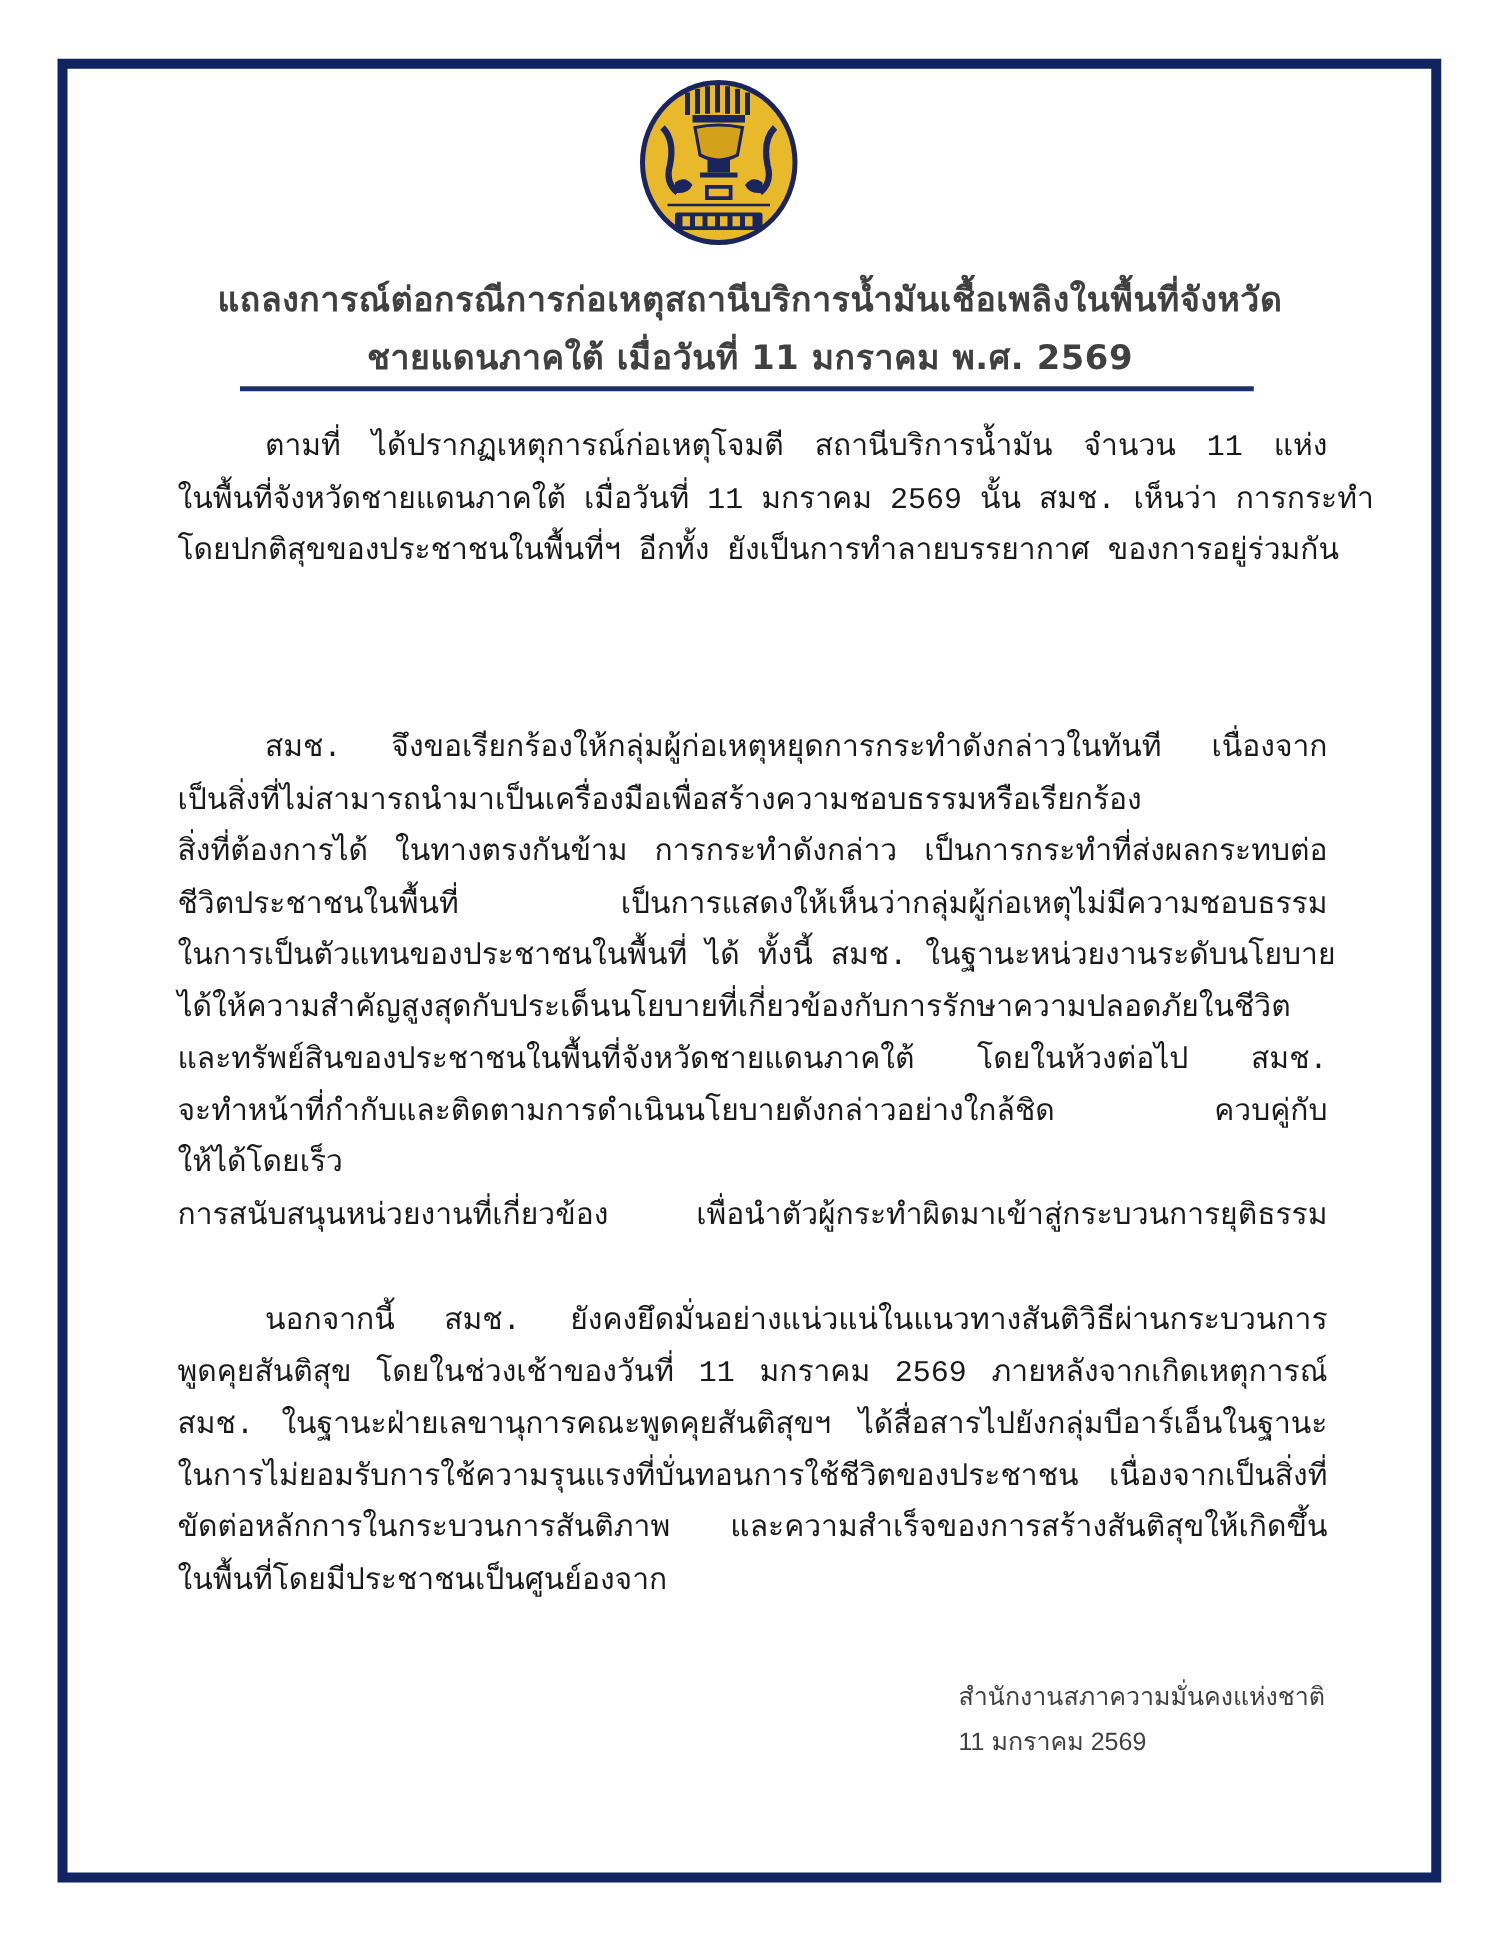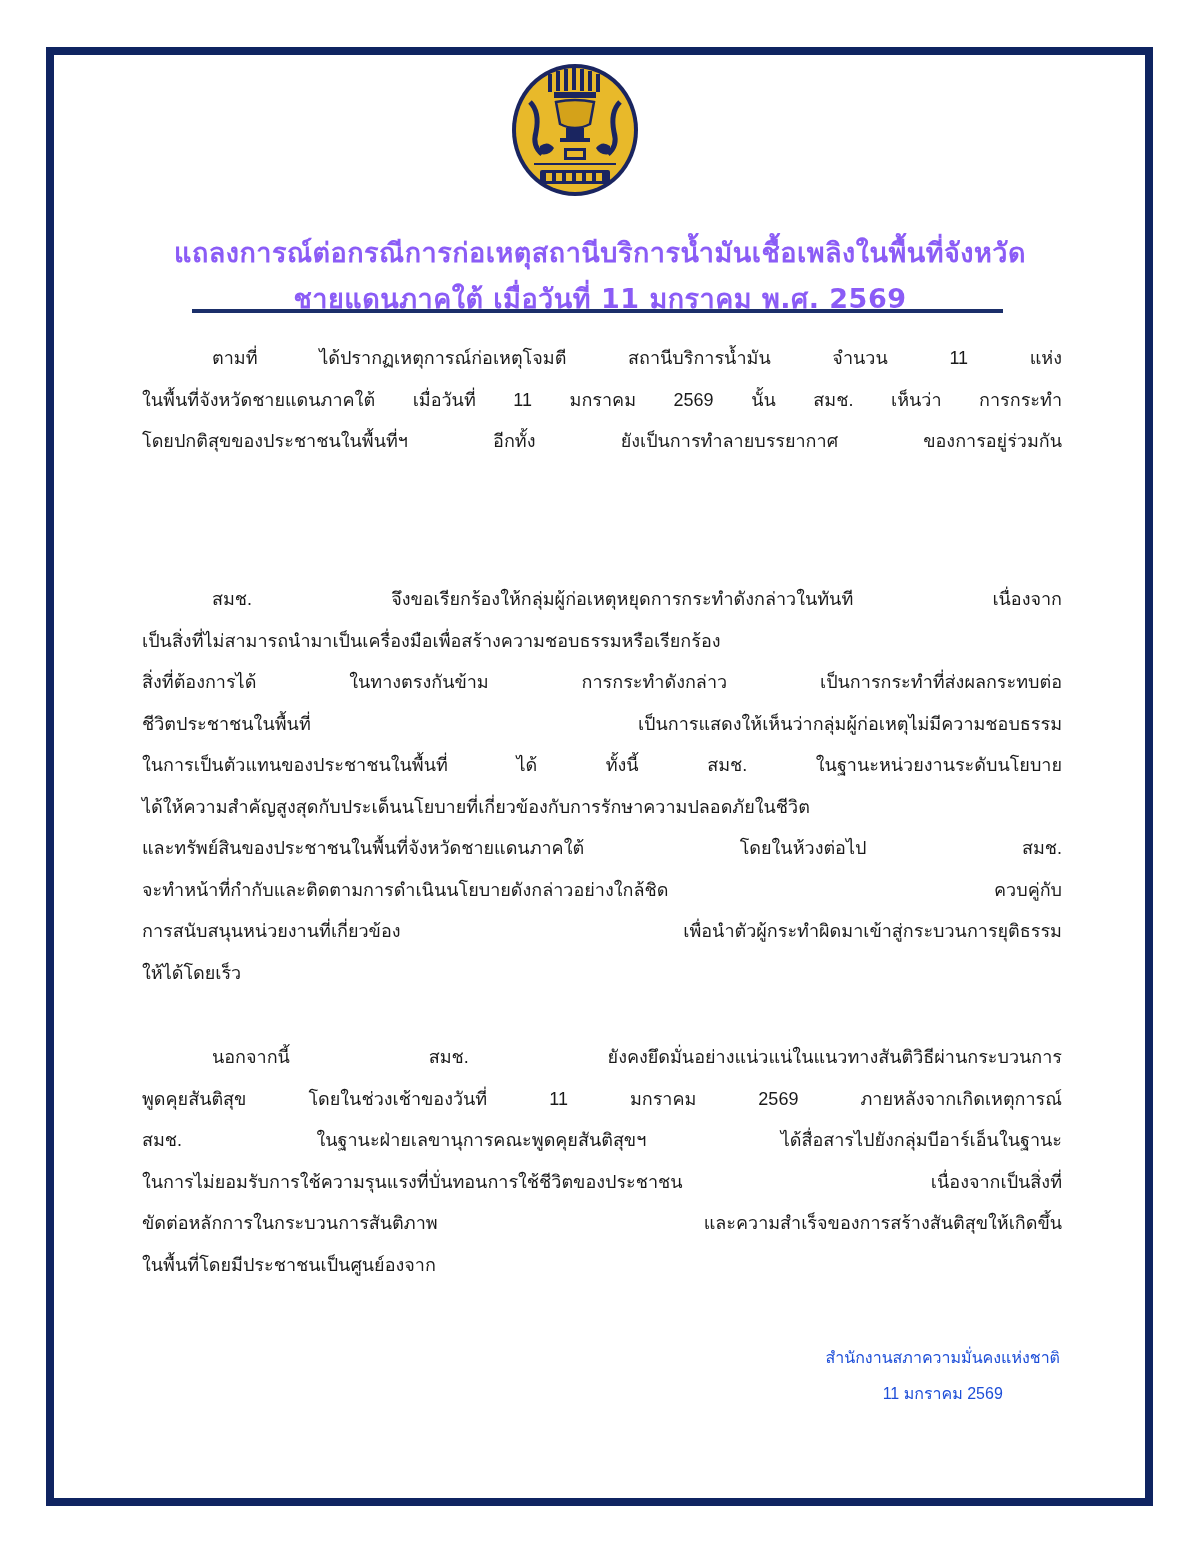--- a/index.html
+++ b/index.html
@@ -34,62 +34,61 @@
     .title {
       position: absolute;
       left: 60px;
       top: 218px;
       width: 1080px;
       text-align: center;
       font-family: "DejaVu Sans", sans-serif;
       font-weight: bold;
       font-size: 27px;
       line-height: 46px;
-      color: #8b5cf6;
+      color: #404040;
       letter-spacing: 0.5px;
-      margin-top: 12px;
     }
     .title div { white-space: nowrap; }
     .divider {
       position: absolute;
       left: 192px;
       top: 309px;
       width: 811px;
       height: 4px;
       background: #1b2f6a;
     }
     .body-text {
       position: absolute;
       left: 142px;
       width: 920px;
-      font-family: Liberation Sans, sans-serif;
-      font-size: 18px;
+      font-family: Liberation Mono, monospace;
+      font-size: 24px;
       color: #1a1a1a;
     }
     .line {
       height: 41.5px;
       line-height: 41.5px;
       white-space: nowrap;
       text-align: justify;
       text-align-last: justify;
     }
     .line.first { padding-left: 70px; }
     .line.last { text-align-last: left; }
     .p1 { top: 338px; }
     .p2 { top: 579px; }
     .p3 { top: 1037px; }
     .signature {
       position: absolute;
       right: 140px;
       top: 1340px;
-      text-align: center;
+      text-align: left;
       font-family: "Liberation Sans", sans-serif;
-      font-size: 16px;
+      font-size: 20px;
       line-height: 36px;
-      color: #1d4ed8;
+      color: #404040;
     }
   </style>
 </head>
 <body>
 
 <div class="frame"></div>
 
 <div class="emblem">
   <svg width="130" height="136" viewBox="0 0 130 136">
     <ellipse cx="65" cy="68" rx="63" ry="66" fill="#1a2560"></ellipse>
@@ -146,22 +145,22 @@
 
 <div class="body-text p2">
   <div class="line first">สมช. จึงขอเรียกร้องให้กลุ่มผู้ก่อเหตุหยุดการกระทำดังกล่าวในทันที เนื่องจาก</div>
   <div class="line">เป็นสิ่งที่ไม่สามารถนำมาเป็นเครื่องมือเพื่อสร้างความชอบธรรมหรือเรียกร้อง</div>
   <div class="line">สิ่งที่ต้องการได้ ในทางตรงกันข้าม การกระทำดังกล่าว เป็นการกระทำที่ส่งผลกระทบต่อ</div>
   <div class="line">ชีวิตประชาชนในพื้นที่ เป็นการแสดงให้เห็นว่ากลุ่มผู้ก่อเหตุไม่มีความชอบธรรม</div>
   <div class="line">ในการเป็นตัวแทนของประชาชนในพื้นที่ ได้ ทั้งนี้ สมช. ในฐานะหน่วยงานระดับนโยบาย</div>
   <div class="line">ได้ให้ความสำคัญสูงสุดกับประเด็นนโยบายที่เกี่ยวข้องกับการรักษาความปลอดภัยในชีวิต</div>
   <div class="line">และทรัพย์สินของประชาชนในพื้นที่จังหวัดชายแดนภาคใต้ โดยในห้วงต่อไป สมช.</div>
   <div class="line">จะทำหน้าที่กำกับและติดตามการดำเนินนโยบายดังกล่าวอย่างใกล้ชิด ควบคู่กับ</div>
+  <div class="line last">ให้ได้โดยเร็ว</div>
   <div class="line">การสนับสนุนหน่วยงานที่เกี่ยวข้อง เพื่อนำตัวผู้กระทำผิดมาเข้าสู่กระบวนการยุติธรรม</div>
-  <div class="line last">ให้ได้โดยเร็ว</div>
 </div>
 
 <div class="body-text p3">
   <div class="line first">นอกจากนี้ สมช. ยังคงยึดมั่นอย่างแน่วแน่ในแนวทางสันติวิธีผ่านกระบวนการ</div>
   <div class="line">พูดคุยสันติสุข โดยในช่วงเช้าของวันที่ 11 มกราคม 2569 ภายหลังจากเกิดเหตุการณ์</div>
   <div class="line">สมช. ในฐานะฝ่ายเลขานุการคณะพูดคุยสันติสุขฯ ได้สื่อสารไปยังกลุ่มบีอาร์เอ็นในฐานะ</div>
   <div class="line">ในการไม่ยอมรับการใช้ความรุนแรงที่บั่นทอนการใช้ชีวิตของประชาชน เนื่องจากเป็นสิ่งที่</div>
   <div class="line">ขัดต่อหลักการในกระบวนการสันติภาพ และความสำเร็จของการสร้างสันติสุขให้เกิดขึ้น</div>
   <div class="line last">ในพื้นที่โดยมีประชาชนเป็นศูนย์องจาก</div>
 </div>

